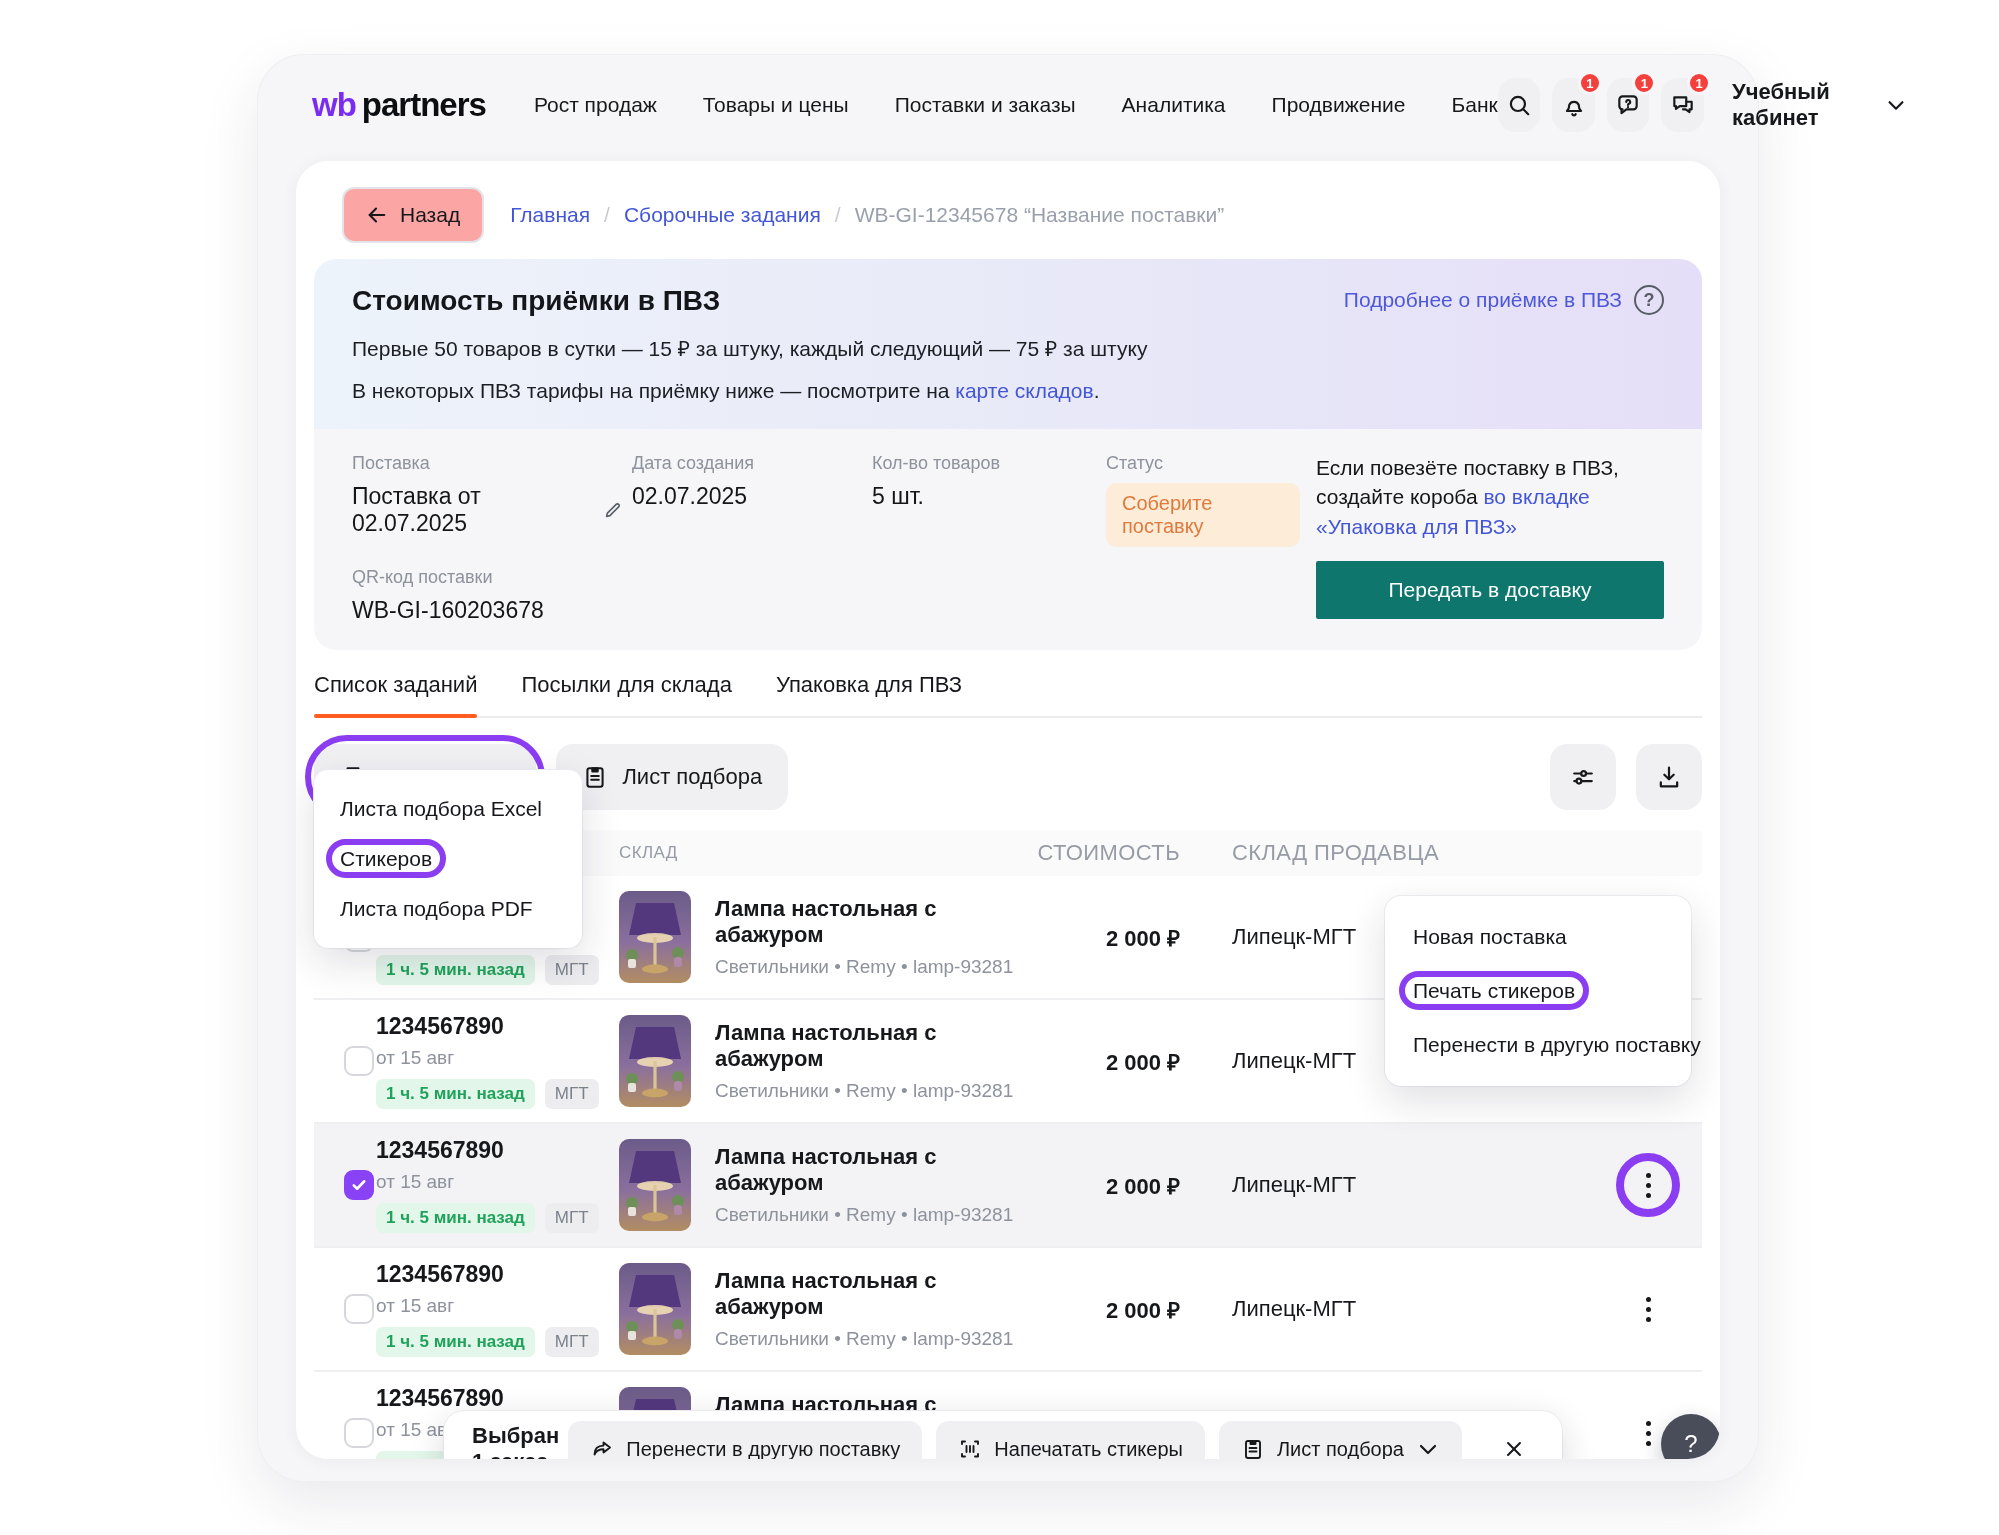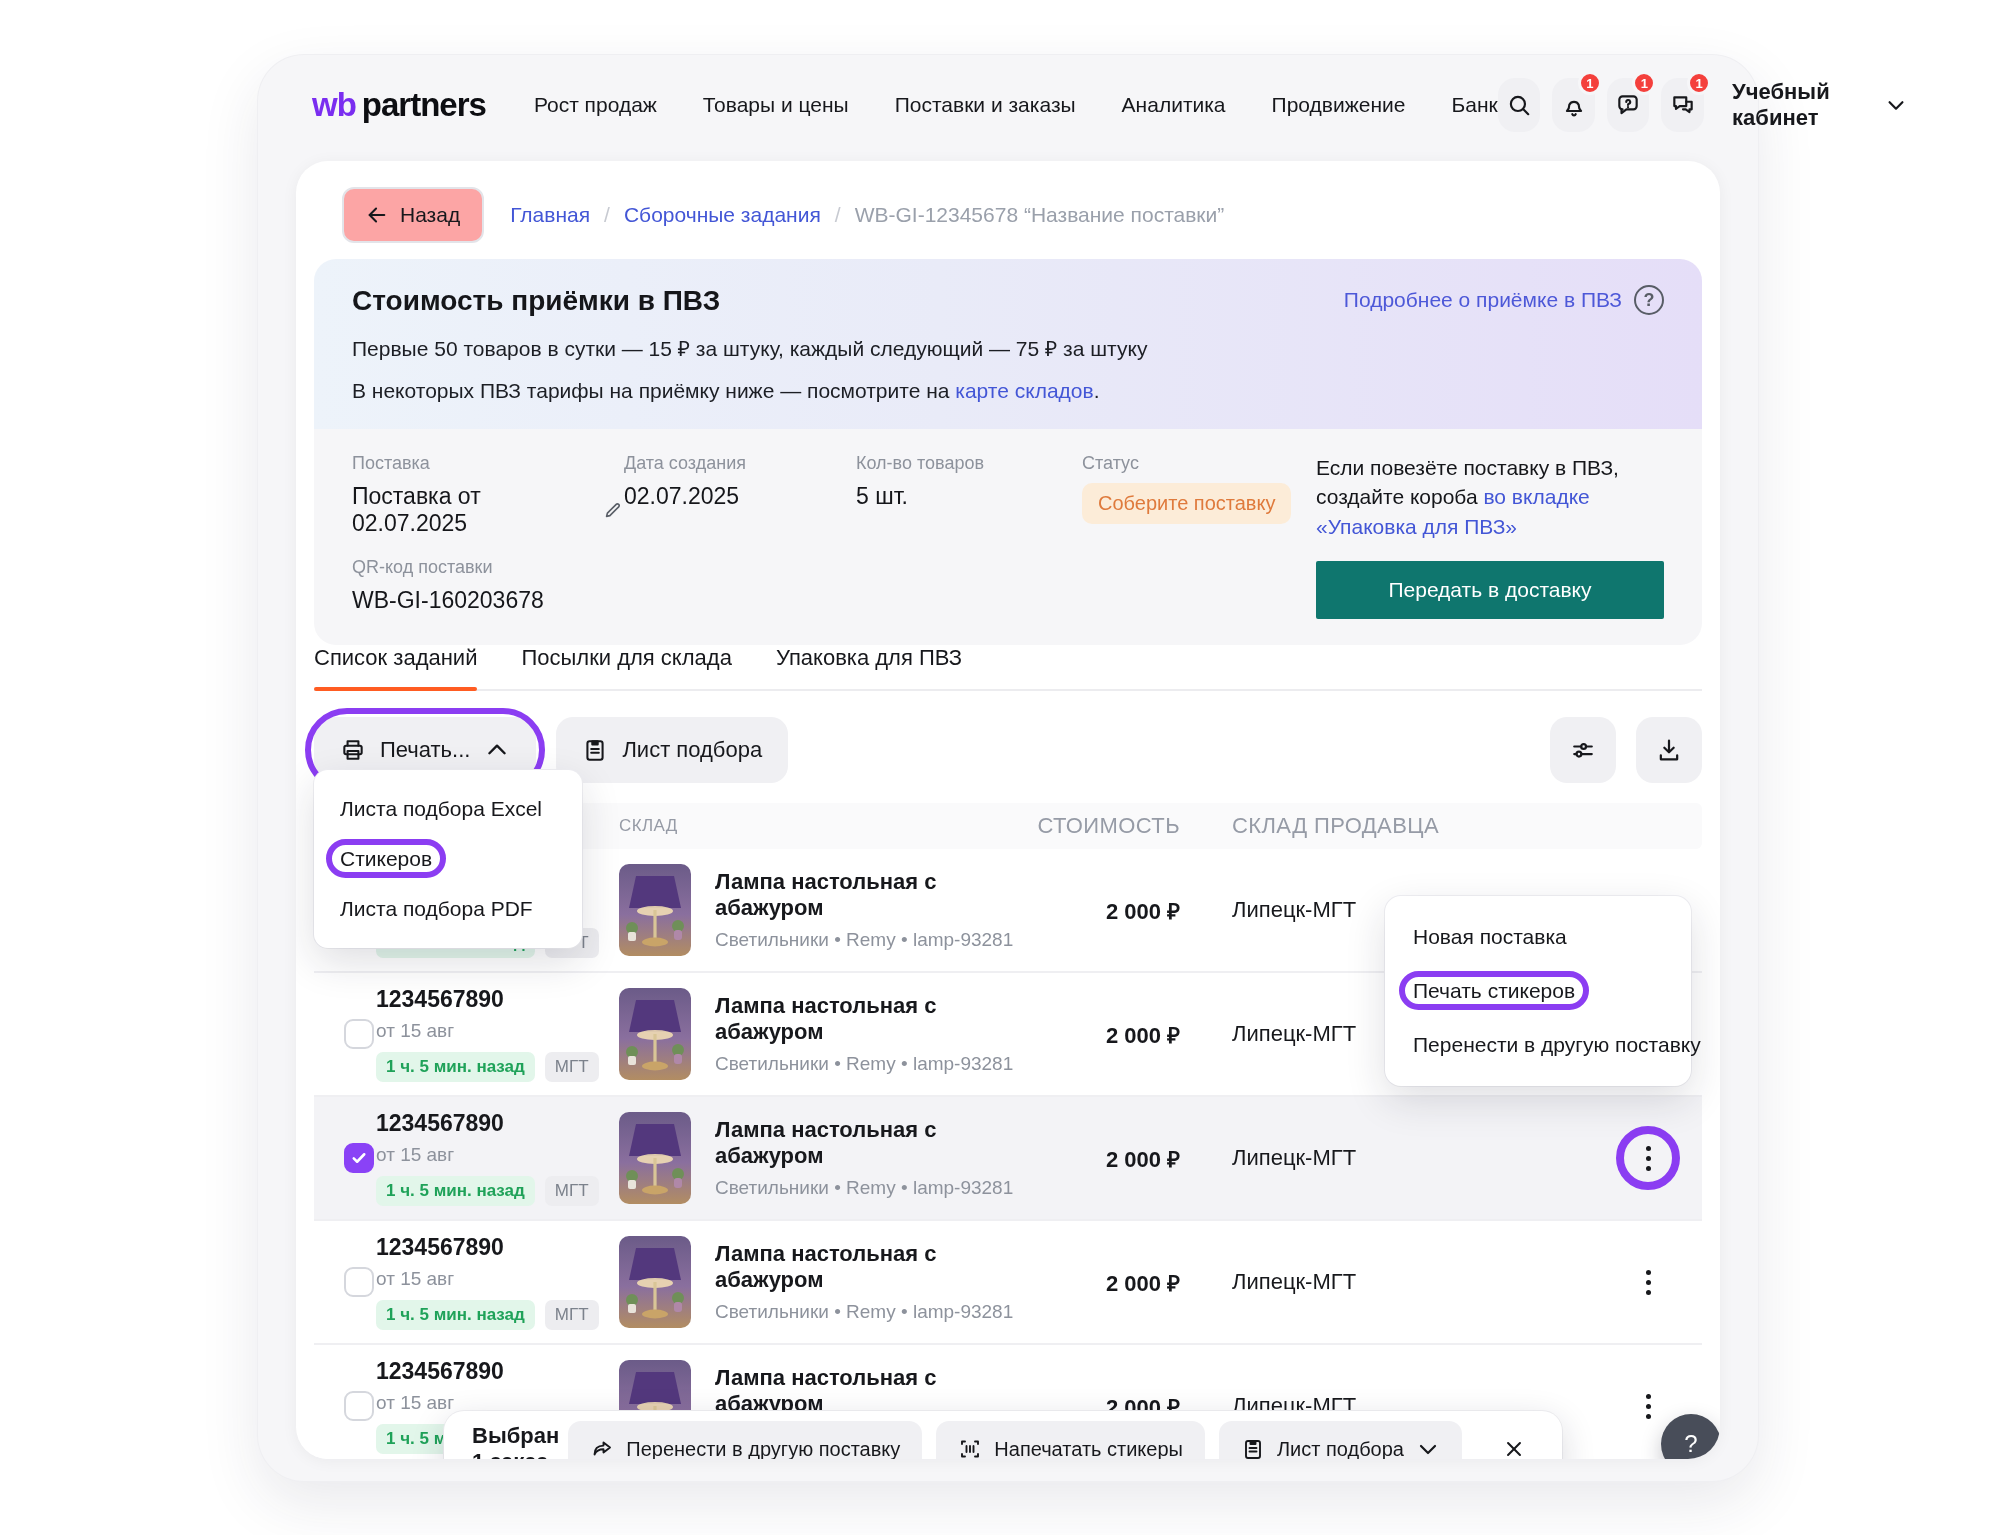--- a/index.html
+++ b/index.html
@@ -74,37 +74,37 @@
   .banner-head { display:flex; align-items:flex-start; justify-content:space-between; }
   .banner-title { font-size:28px; font-weight:bold; color:#15161a; }
   .banner-more { display:flex; align-items:center; gap:12px; color:#4d58d8; font-size:21px; cursor:pointer; }
   .qmark { width:30px; height:30px; border-radius:50%; border:2px solid #585d66; color:#585d66;
            display:flex; align-items:center; justify-content:center; font-size:18px; font-weight:bold; }
   .banner-line { font-size:21px; color:#1c1e24; margin-top:17px; }
   .banner-line:first-of-type { margin-top:21px; }
   .inline-link { color:#4356d6; cursor:pointer; }
 
   .details { background:#f6f6f8; padding:24px 38px 26px; display:flex; }
-  .fields { flex:1; display:grid; grid-template-columns:272px 232px 226px auto; grid-auto-rows:min-content; }
+  .fields { flex:1; display:grid; grid-template-columns:272px 232px 226px auto; grid-auto-rows:min-content; column-gap:8px; }
   .field-label { font-size:18px; color:#8d929c; }
   .field-value { font-size:23px; font-weight:500; color:#15161a; margin-top:9px; display:flex; align-items:center; gap:10px; }
   .field-qr { grid-column:1 / span 3; margin-top:20px; }
   .status-pill { display:inline-block; background:#fcecd8; color:#df7a3c; border-radius:10px;
                  padding:9px 16px; font-size:20px; font-weight:500; }
   .pencil { cursor:pointer; }
   .right-col { width:348px; margin-left:16px; }
   .hint { font-size:21px; line-height:1.4; color:#15161a; }
   .primary-btn {
     margin-top:20px; width:100%; height:58px; border-radius:2px; border:none;
     background:#0f766e; color:#fff; font-size:21px; font-weight:500; cursor:pointer;
     font-family:"Liberation Sans", sans-serif;
   }
 
   
-  .tabs { display:flex; gap:44px; border-bottom:2px solid #ececef; }
+  .tabs { display:flex; gap:44px; margin-top:22px; border-bottom:2px solid #ececef; }
   .tab { font-size:22px; font-weight:500; padding-bottom:18px; position:relative; cursor:pointer; white-space:nowrap; }
   .tab.active::after { content:""; position:absolute; left:0; right:0; bottom:-2px; height:4px; background:#ff5c22; border-radius:2px; }
 
   
   .toolbar { display:flex; align-items:center; gap:20px; margin-top:26px; }
   .soft-btn {
     display:inline-flex; align-items:center; gap:14px; height:66px; padding:0 26px;
     background:#f0f0f3; border-radius:17px; font-size:22px; font-weight:500; cursor:pointer; white-space:nowrap;
   }
   .soft-btn svg { width:26px; height:26px; }

